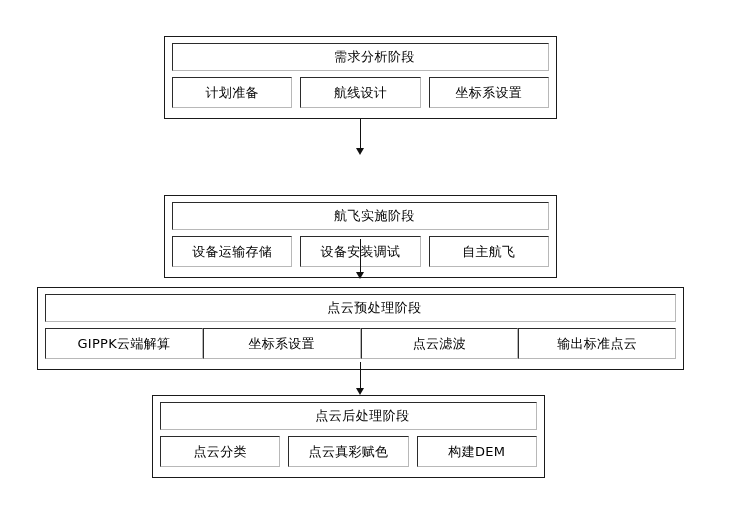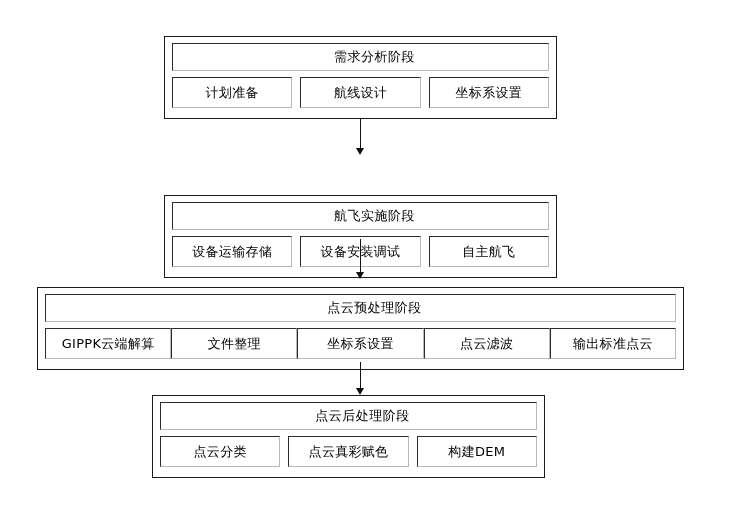--- a/index.html
+++ b/index.html
@@ -128,21 +128,20 @@
 
   <div class="connector" style="left:354px; top:239px; height:40px;">
     <div class="shaft" style="height:34px;"></div>
     <div class="head"></div>
   </div>
 
   <div class="stage" style="left:37px; top:279px; width:647px; height:83px;margin-top:8px;">
     <div class="stage-title">点云预处理阶段</div>
     <div class="stage-items wide">
       <div class="item">GIPPK云端解算</div>
-      <div class="item">文件整理</div>
       <div class="item">坐标系设置</div>
       <div class="item">点云滤波</div>
       <div class="item">输出标准点云</div>
     </div>
   </div>
 
   <div class="connector" style="left:354px; top:362px; height:33px;">
     <div class="shaft" style="height:27px;"></div>
     <div class="head"></div>
   </div>

